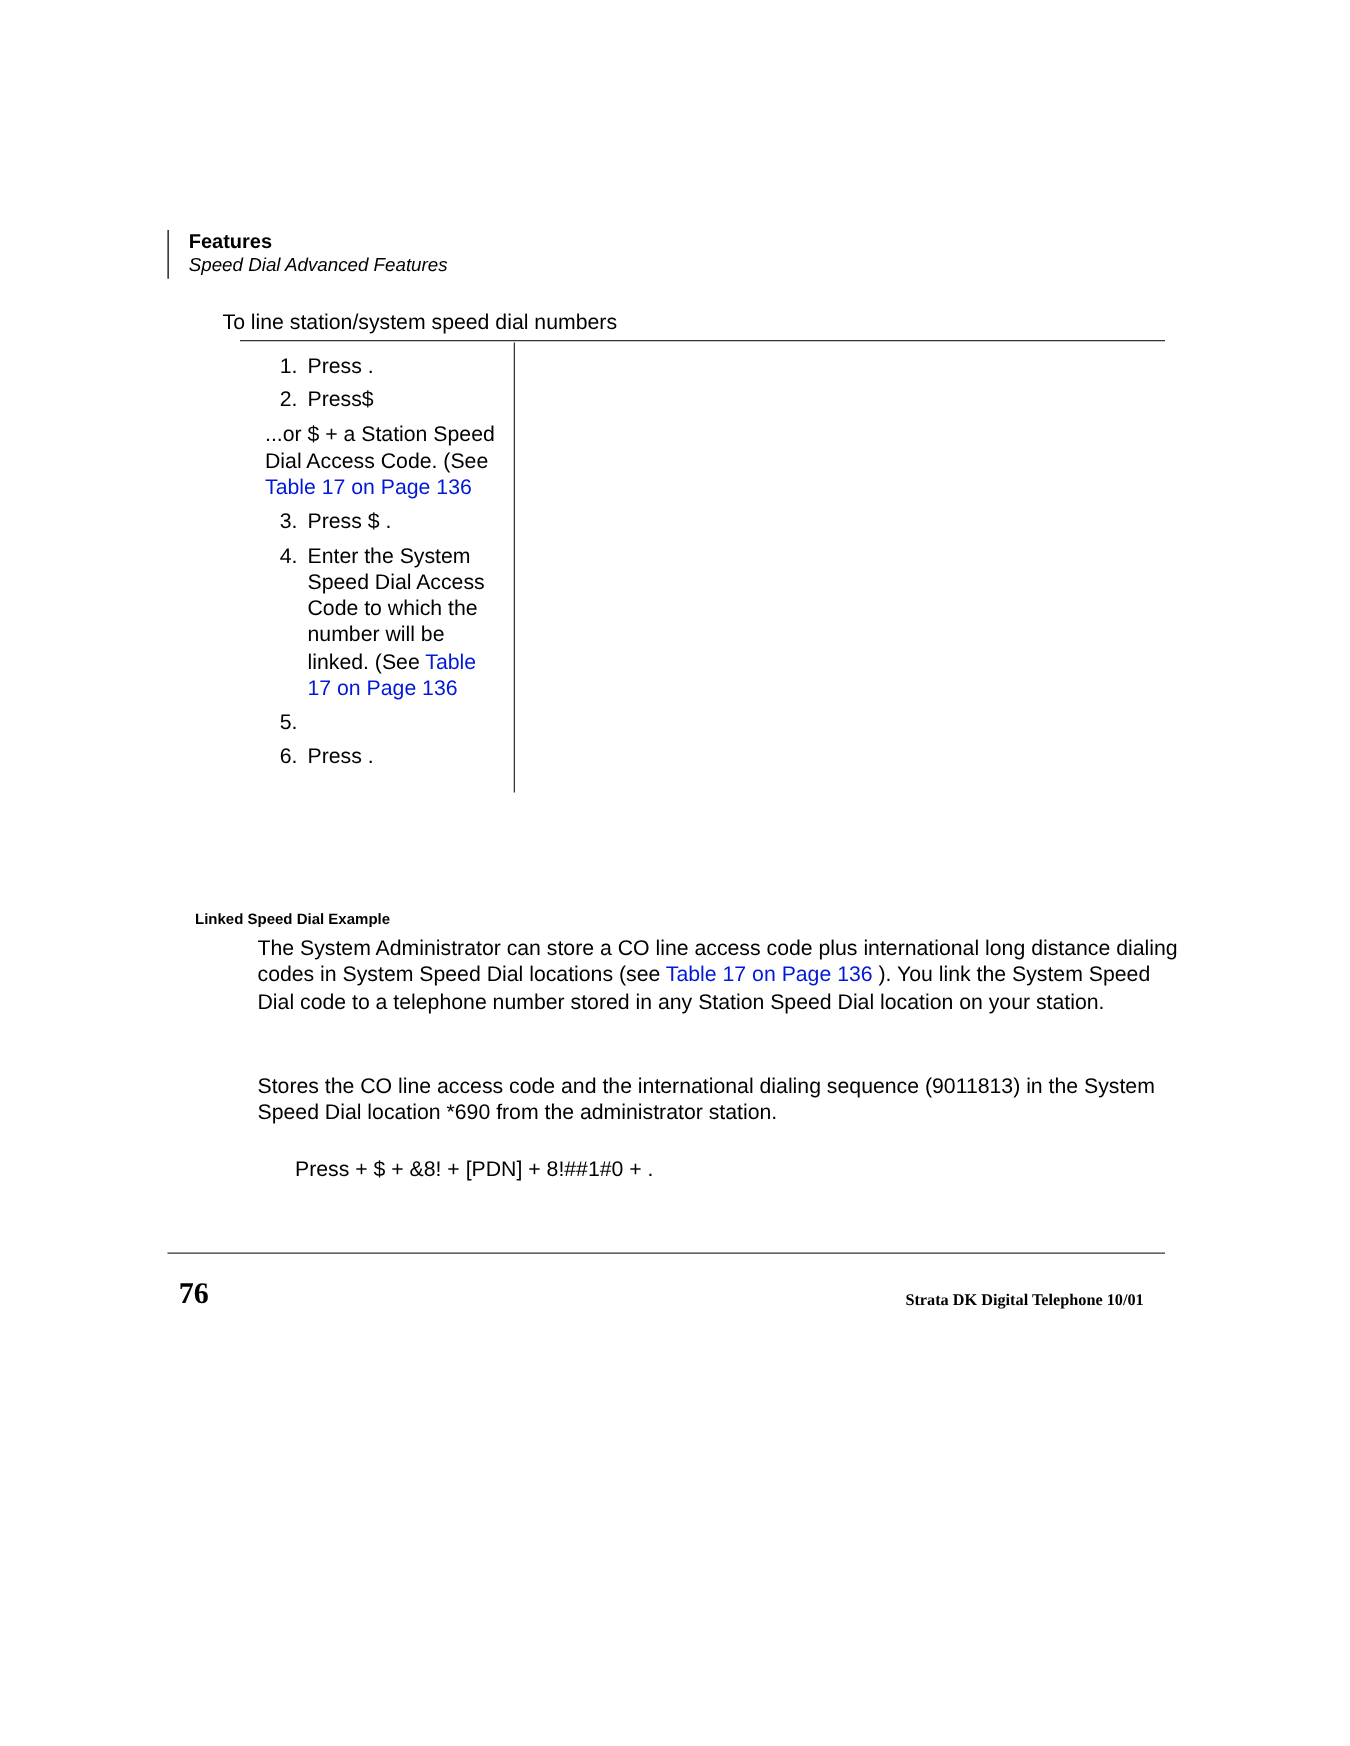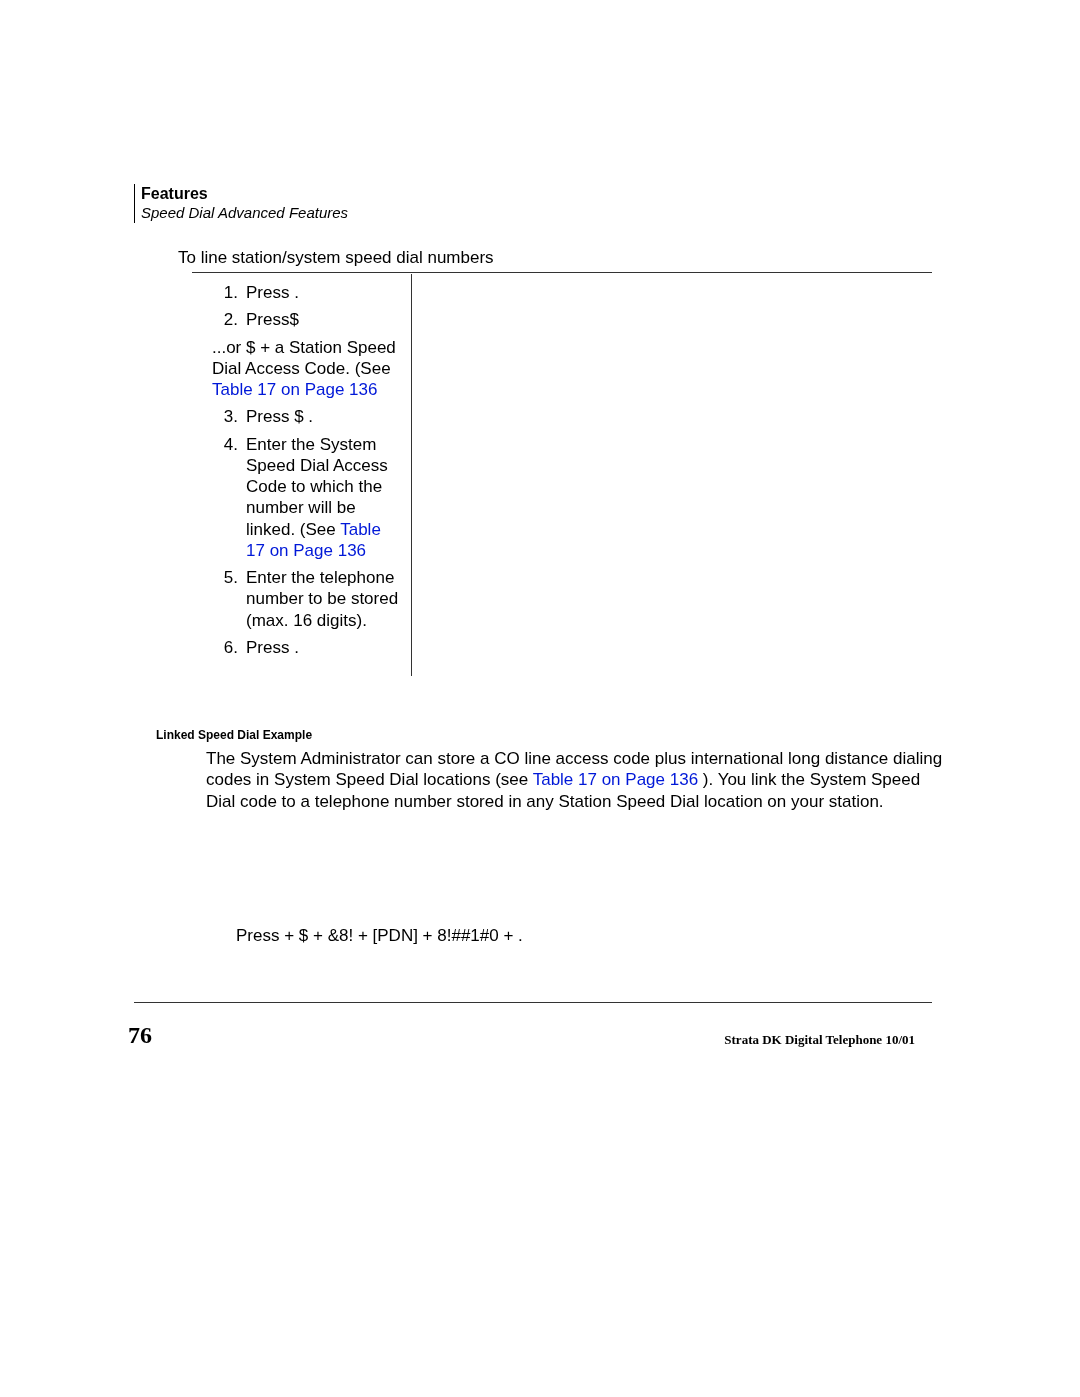--- a/index.html
+++ b/index.html
@@ -3,21 +3,21 @@
 <meta charset="utf-8">
 <style>
   html,body{margin:0;padding:0;background:#fff;}
   .page{
     width:1080px;height:1397px;position:relative;
     font-family:Arial,Helvetica,sans-serif;color:#000;
     box-sizing:border-box;
   }
   .hdr{
     position:absolute;left:134px;top:184px;
-    border-left:1px solid #000;padding-left:6px;
+    border-left:1px solid #000;padding-left:16px;
     line-height:1.25;
   }
   .hdr-bold{font-weight:bold;font-size:16px;}
   .hdr-ital{font-style:italic;font-size:15px;}
   .lead{
     position:absolute;left:178px;top:248px;font-size:17px;
   }
   .split-hr{
     position:absolute;left:192px;top:272px;width:740px;height:0;
     border-top:1px solid #333;
@@ -40,21 +40,21 @@
   ol.steps > li > .body{flex:1;}
   .or-block{margin:2px 0 6px 0;}
   .link{color:#0018d8;}
   .sect-h{font-weight:bold;font-size:12px;}
   .para{font-size:17px;line-height:1.25;}
   .foot-hr{
     position:absolute;left:134px;top:1002px;width:798px;height:0;
     border-top:1px solid #333;
   }
   .pg-num{
-    position:absolute;left:128px;top:1022px;
+    position:absolute;left:143px;top:1022px;
     font-family:"Times New Roman",Times,serif;
     font-weight:bold;font-size:24px;
   }
   .foot-line{
     position:absolute;right:165px;top:1032px;
     font-family:"Times New Roman",Times,serif;
     font-weight:bold;font-size:13px;
   }
   .sec1{position:absolute;left:156px;top:728px;width:780px;}
   .sec1 .para{margin-left:50px;margin-top:6px;width:740px;}
@@ -100,40 +100,40 @@
         <li>
           <span class="num">4.</span>
           <span class="body">
             <span>Enter the System Speed Dial Access Code to which the number will be linked. (See</span>
             <span class="link">Table 17 on Page 136</span>
             <span></span>
           </span>
         </li>
         <li>
           <span class="num">5.</span>
-          <span class="body">Enter the telephone number to be stored (max. 16 digits).</span>
         </li>
         <li>
           <span class="num">6.</span>
           <span class="body">Press       .</span>
         </li>
       </ol>
     </div>
   </div>
 
   <div class="sec1">
     <div class="sect-h">Linked Speed Dial Example</div>
     <div class="para">
       <span>The System Administrator can store a CO line access code plus international long distance dialing codes in System Speed Dial locations</span>
       <span> (see </span><span class="link">Table 17 on Page 136</span>
       <span>). You link the System Speed Dial code to a telephone number stored in any Station Speed Dial location on your station.</span>
     </div>
   </div>
 
   <div class="sec2">
+    <div class="para">Stores the CO line access code and the international dialing sequence (9011813) in the System Speed Dial location *690 from the administrator station.</div>
   </div>
 
   <div class="press-line">Press        +    $          + &amp;8!   + [PDN] + 8!##1#0    +        .</div>
 
   <div class="foot-hr"></div>
   <div class="pg-num">76</div>
   <div class="foot-line">Strata DK Digital Telephone  10/01</div>
 
 </div>
 

